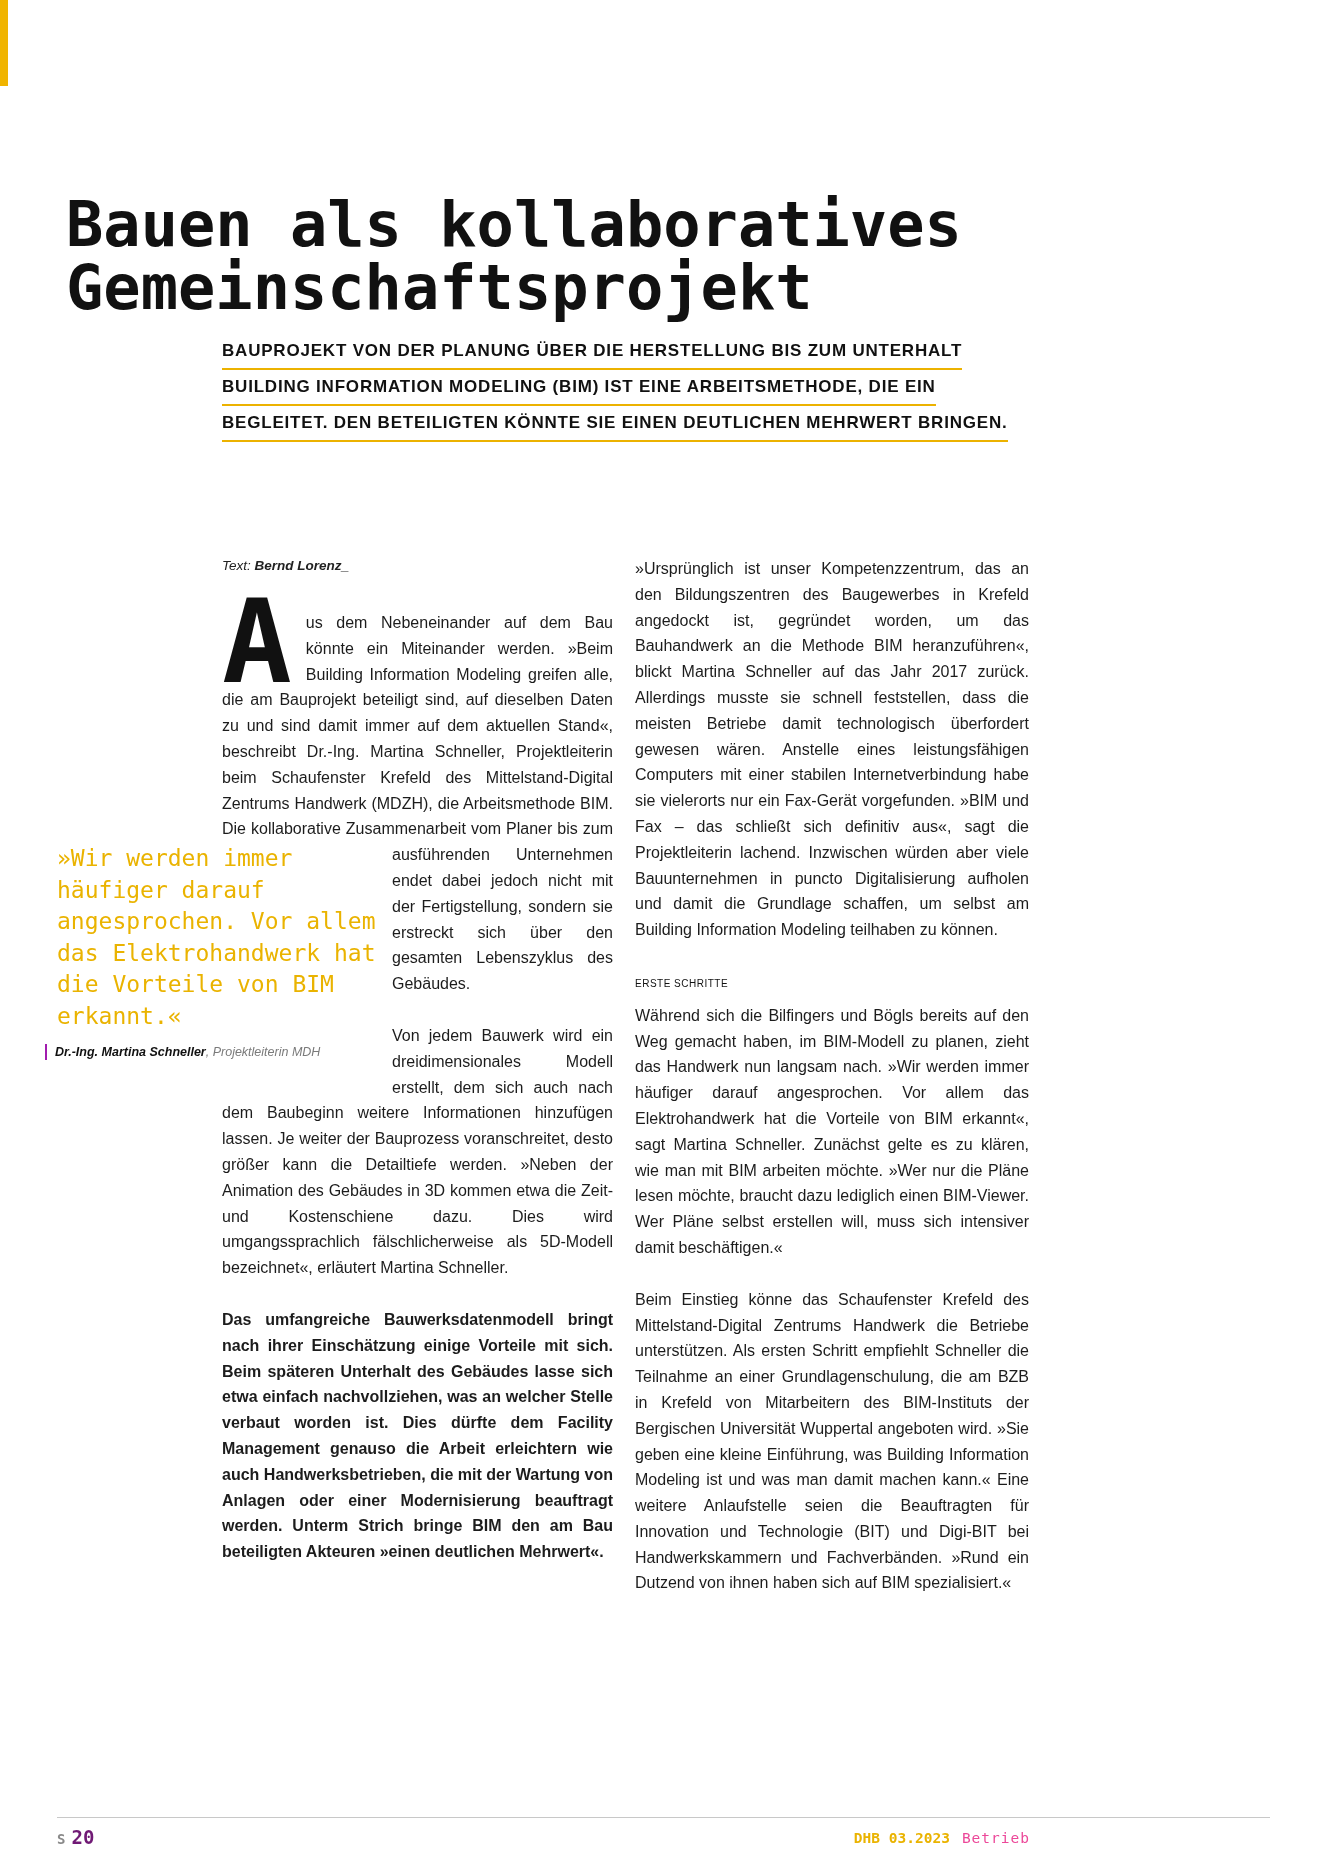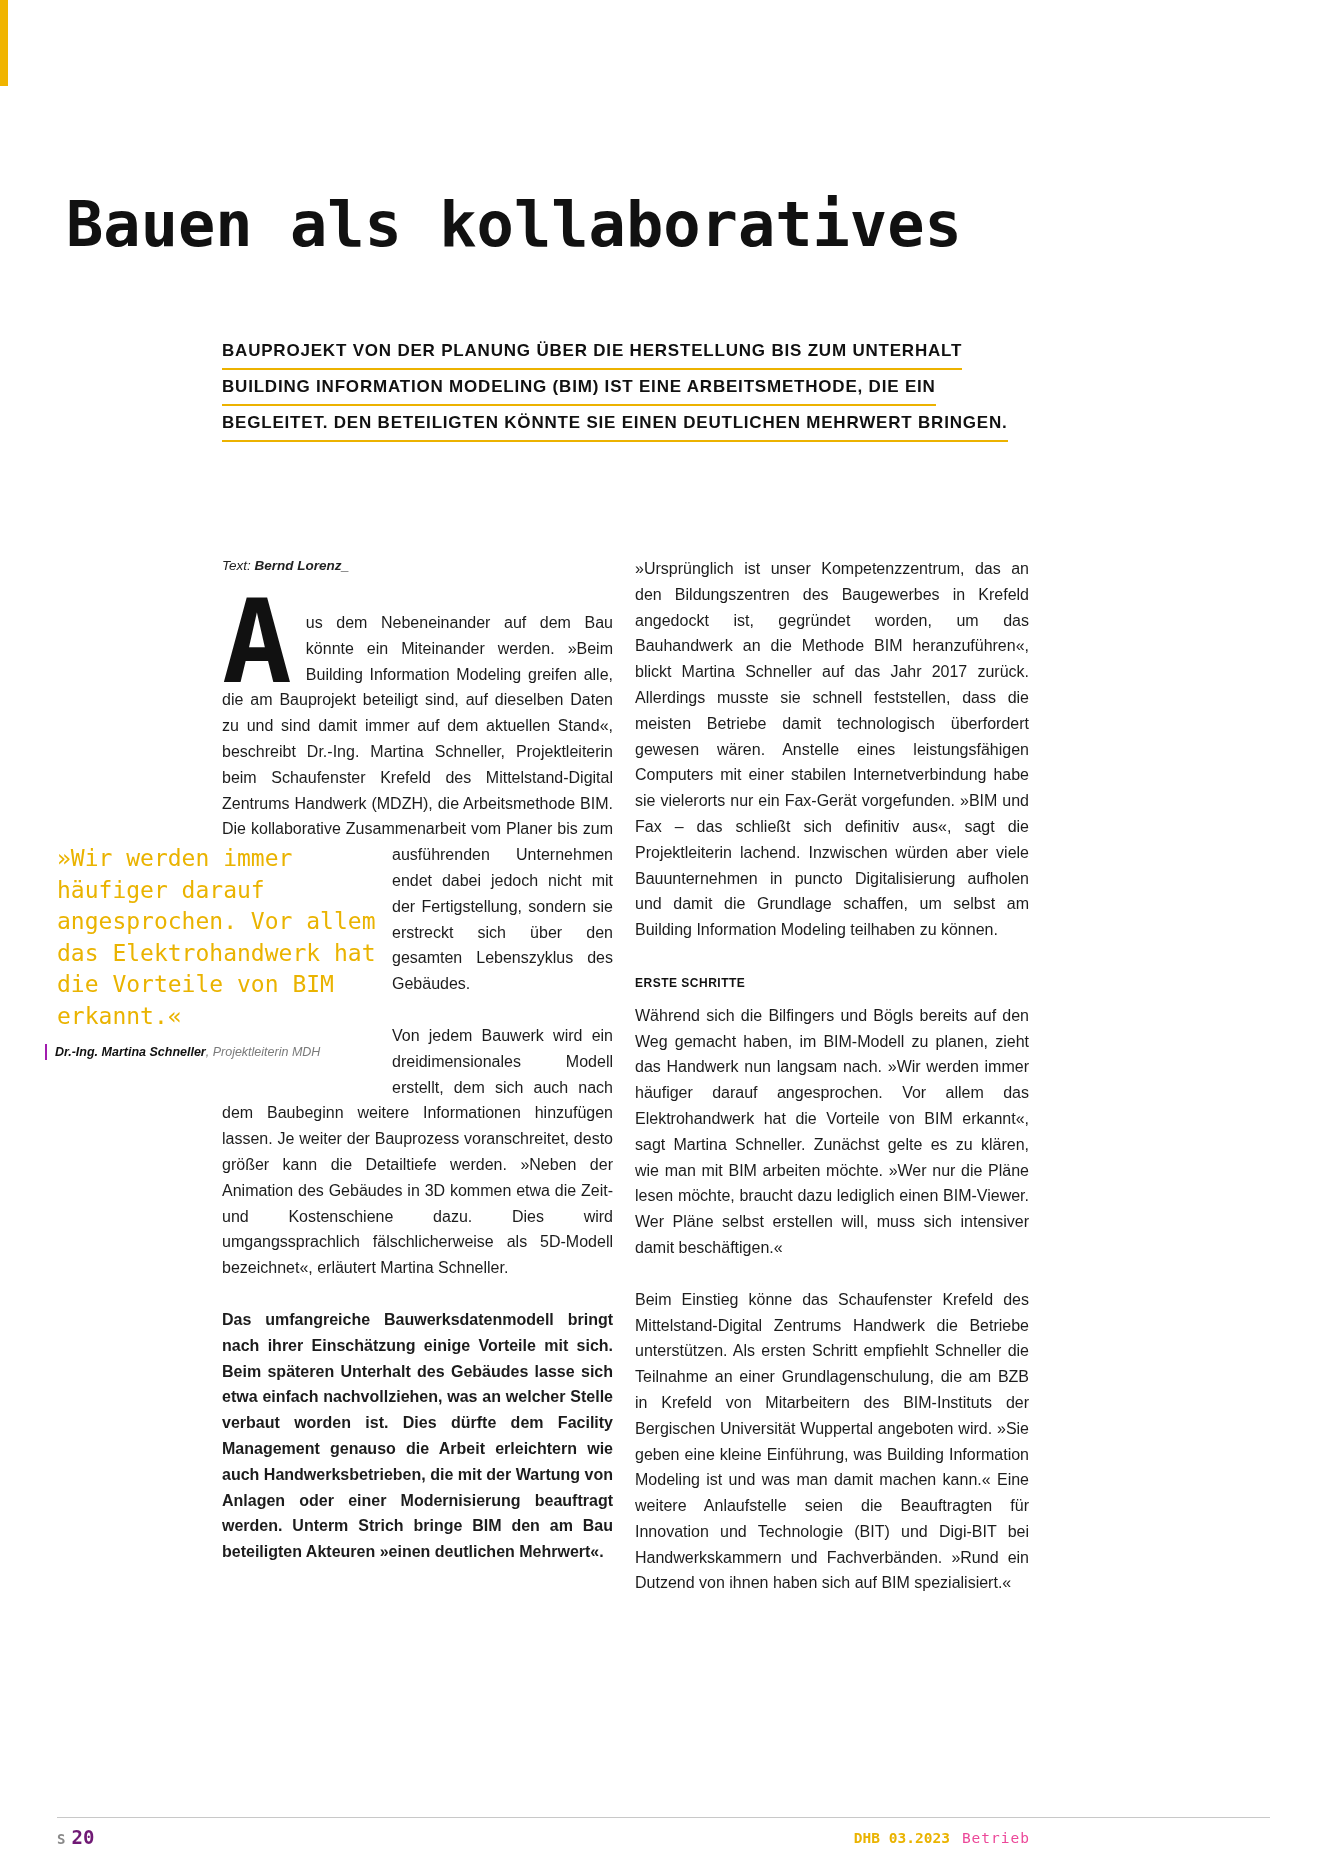--- a/index.html
+++ b/index.html
@@ -63,21 +63,21 @@
     height:80px;margin:-14px 14px 0 0;color:#111;
   }
   .quote-spacer{
     display:block;float:left;clear:left;
     width:170px;height:252px;
   }
   .gap-large{margin-top:50px;font-weight:bold;}
 
   .subhead{
     margin:28px 0 6px 0;
-    font-size:12px;font-weight:700;letter-spacing:0.5px;color:#111;
+    font-size:10px;font-weight:400;letter-spacing:0.5px;color:#111;
   }
 
   
   .pullquote{
     position:absolute;left:57px;top:843px;width:322px;margin:0;
   }
   .pq-text{
     margin:0;
     font-family:"DejaVu Sans Mono",monospace;
     font-size:23px;line-height:31.5px;letter-spacing:0px;
@@ -111,20 +111,21 @@
 </style>
 </head>
 <body>
 
 <div class="page">
 
   <div class="corner-mark"></div>
 
   <h1 class="headline">
     <span class="hl-line">Bauen als kollaboratives</span>
+    <span class="hl-line">Gemeinschaftsprojekt</span>
   </h1>
 
   <div class="intro">
     <div class="intro-line"><span class="intro-text">BAUPROJEKT VON DER PLANUNG ÜBER DIE HERSTELLUNG BIS ZUM UNTERHALT</span></div>
     <div class="intro-line"><span class="intro-text">BUILDING INFORMATION MODELING (BIM) IST EINE ARBEITSMETHODE, DIE EIN</span></div>
     <div class="intro-line"><span class="intro-text">BEGLEITET. DEN BETEILIGTEN KÖNNTE SIE EINEN DEUTLICHEN MEHRWERT BRINGEN.</span></div>
   </div>
 
   <div class="byline"><span class="prefix">Text: </span><span class="author">Bernd Lorenz_</span></div>
 

